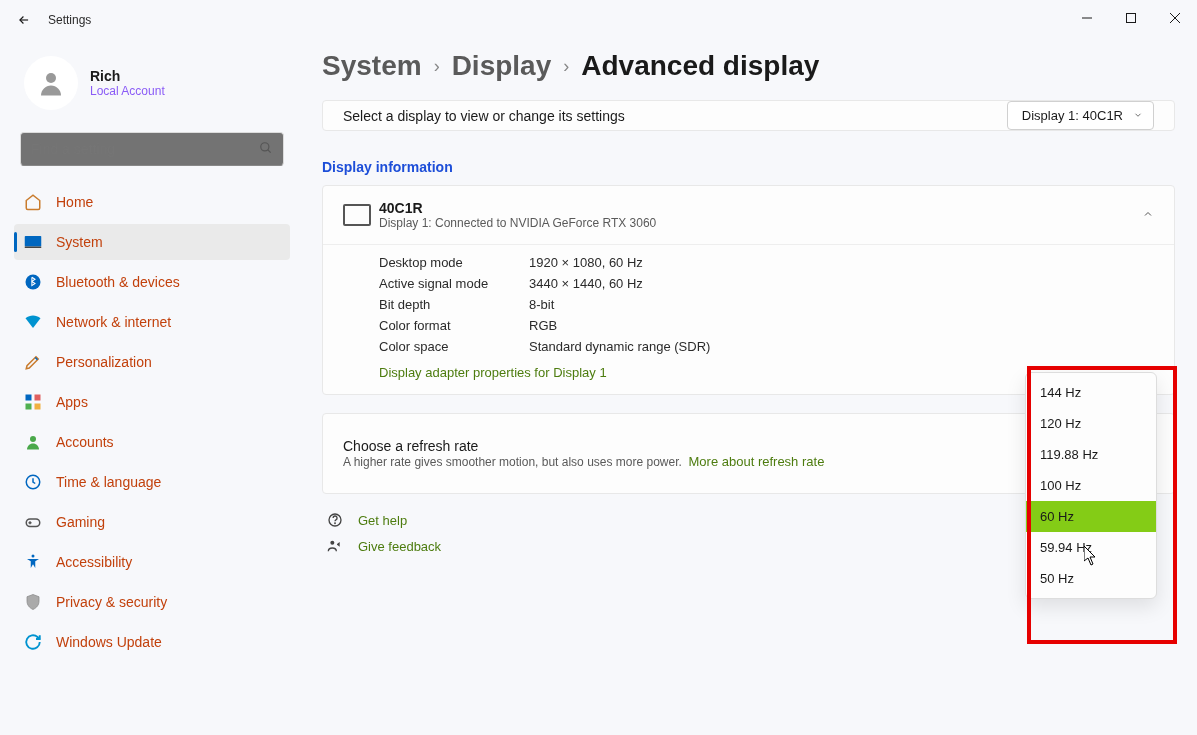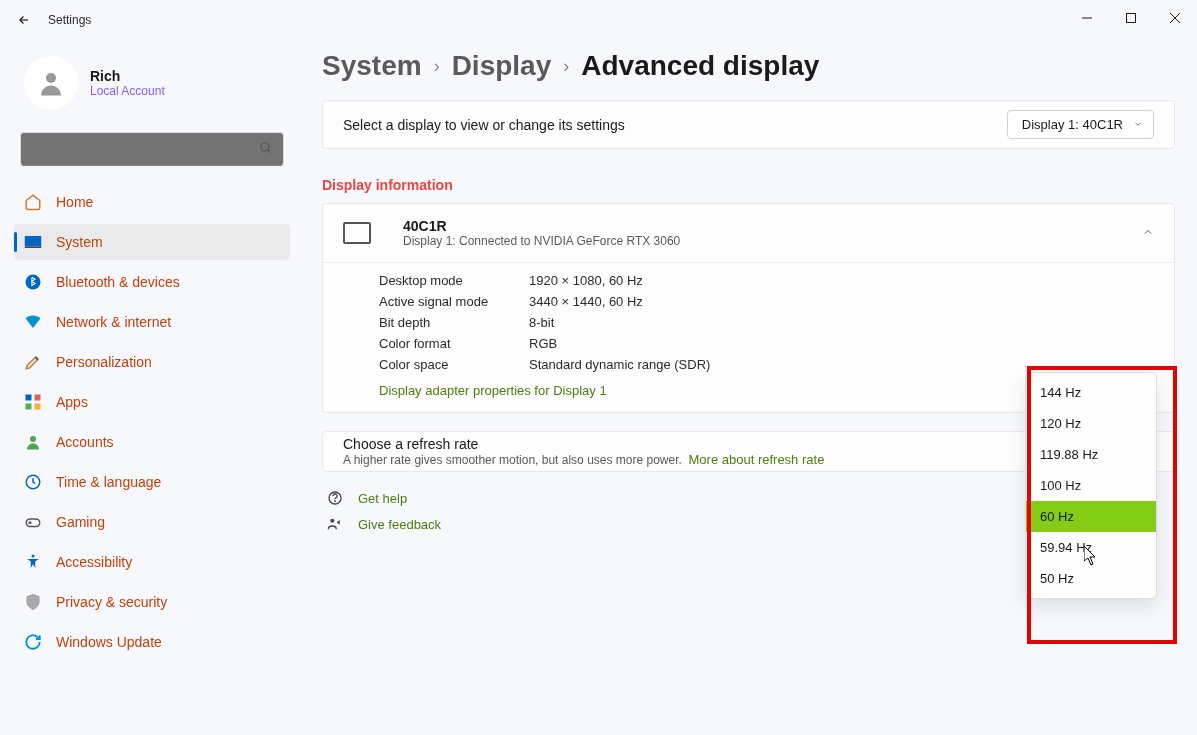--- a/index.html
+++ b/index.html
@@ -123,45 +123,45 @@
   .breadcrumb .chev { color:#888; font-size:18px; font-weight:400; }
   .card {
     background:#fdfdfd;
     border:1px solid #e8e8e8;
     border-radius:4px;
   }
   .select-row {
     display:flex;
     align-items:center;
     justify-content:space-between;
-    padding: 9px 20px;
+    padding: 0 20px;
     margin-bottom: 28px;
   }
   .dropdown {
     background:#fff;
     border:1px solid #d0d0d0;
     border-radius:4px;
     padding: 6px 10px 6px 14px;
     display:flex;
     align-items:center;
     gap:10px;
     font-size:13px;
     cursor:pointer;
   }
   .section-label {
     font-size:14px;
     font-weight:600;
     margin-bottom:10px;
-    color:#ef4444;
+    color:#1d4ed8;
   }
   .info-card { margin-bottom: 18px; }
   .info-header {
     display:flex;
     align-items:center;
-    gap:32px;
+    gap:8px;
     padding:14px 20px;
     border-bottom:1px solid #eee;
   }
   .info-header .mon-icon {
     width:28px;height:22px;border:2px solid #555;border-radius:2px;
     position:relative;
   }
   .info-header .hname { font-size:14px; font-weight:600; }
   .info-header .hsub { font-size:12px; color:#5a5a5a; }
   .info-header .expand { margin-left:auto; }
@@ -171,21 +171,21 @@
   .info-grid {
     display:grid;
     grid-template-columns: 150px 1fr;
     row-gap: 6px;
     font-size:13px;
     color:#2b2b2b;
   }
   .info-grid .k { color:#2b2b2b; }
   .link { color:#4d7c0f; cursor:pointer; font-size:13px; }
   .refresh-card {
-    padding: 4px 20px;
+    padding: 24px 20px;
   }
   .refresh-card .rtitle { font-size:14px; color:#1a1a1a; }
   .refresh-card .rsub { font-size:12px; color:#5a5a5a; }
   .help-row {
     display:flex; align-items:center; gap:14px;
     margin: 18px 4px 10px 4px;
   }
   .help-row .hicon { width:18px;display:flex;justify-content:center;}
   
   .popup {

